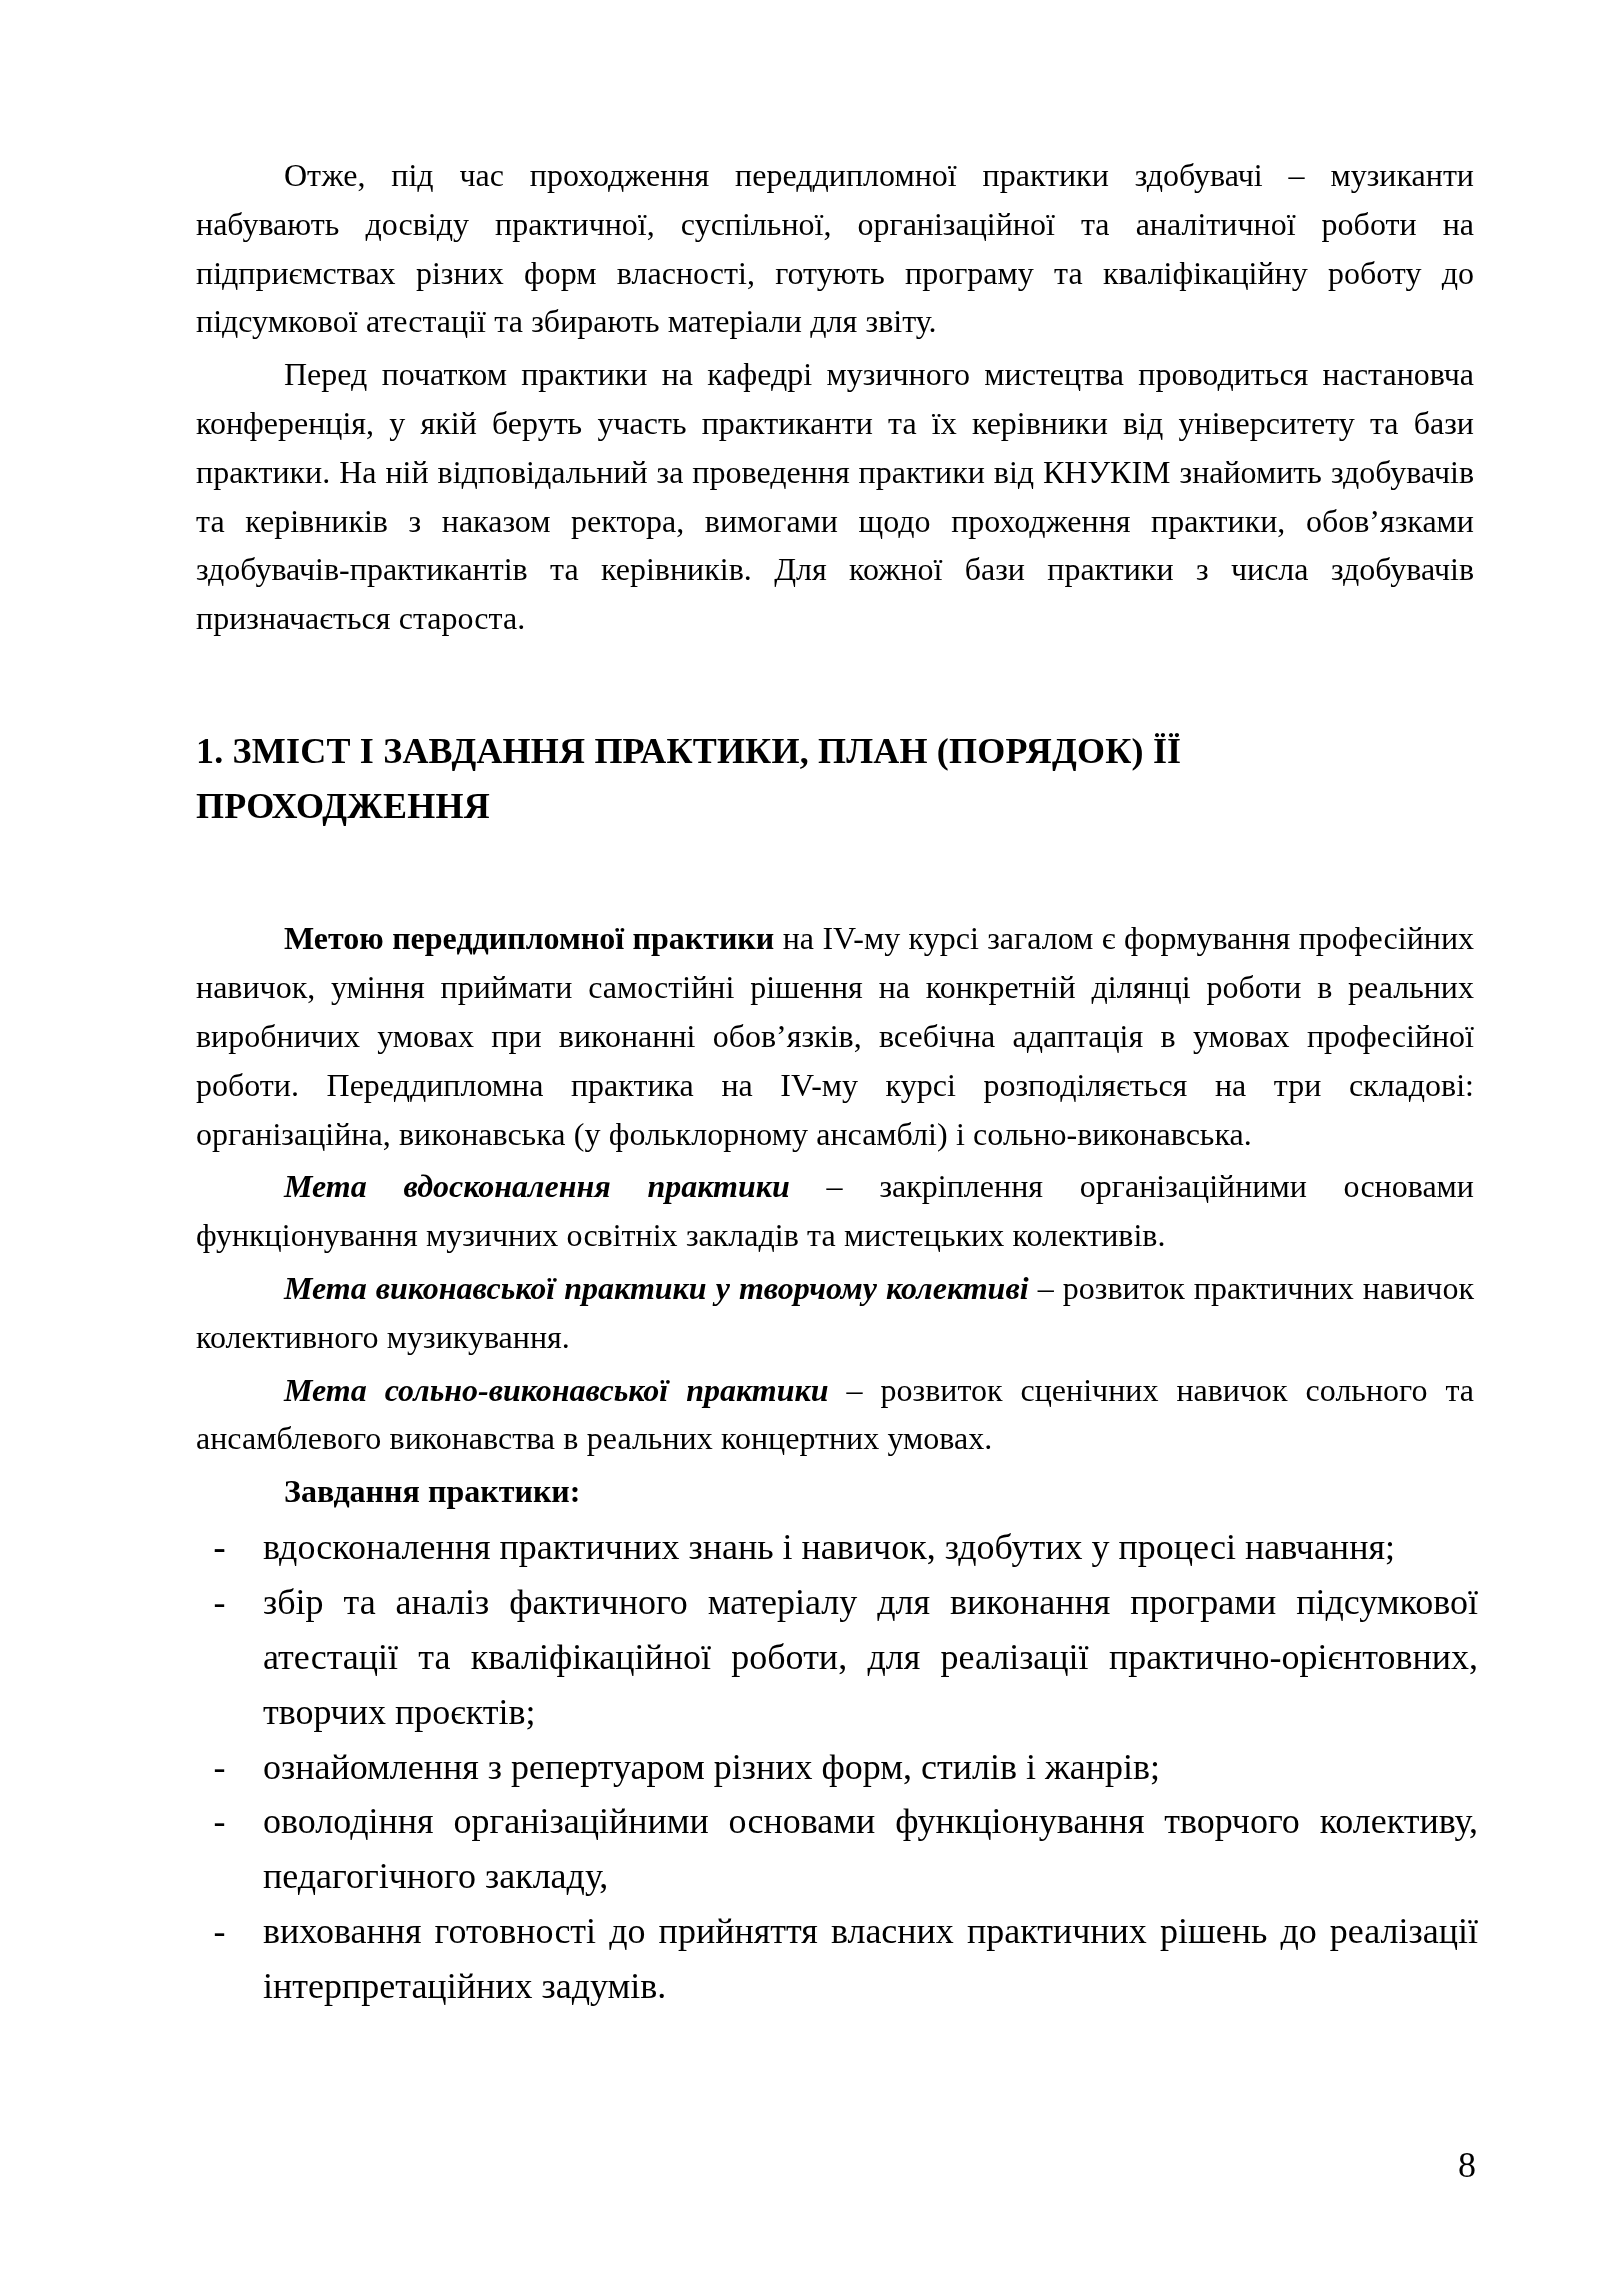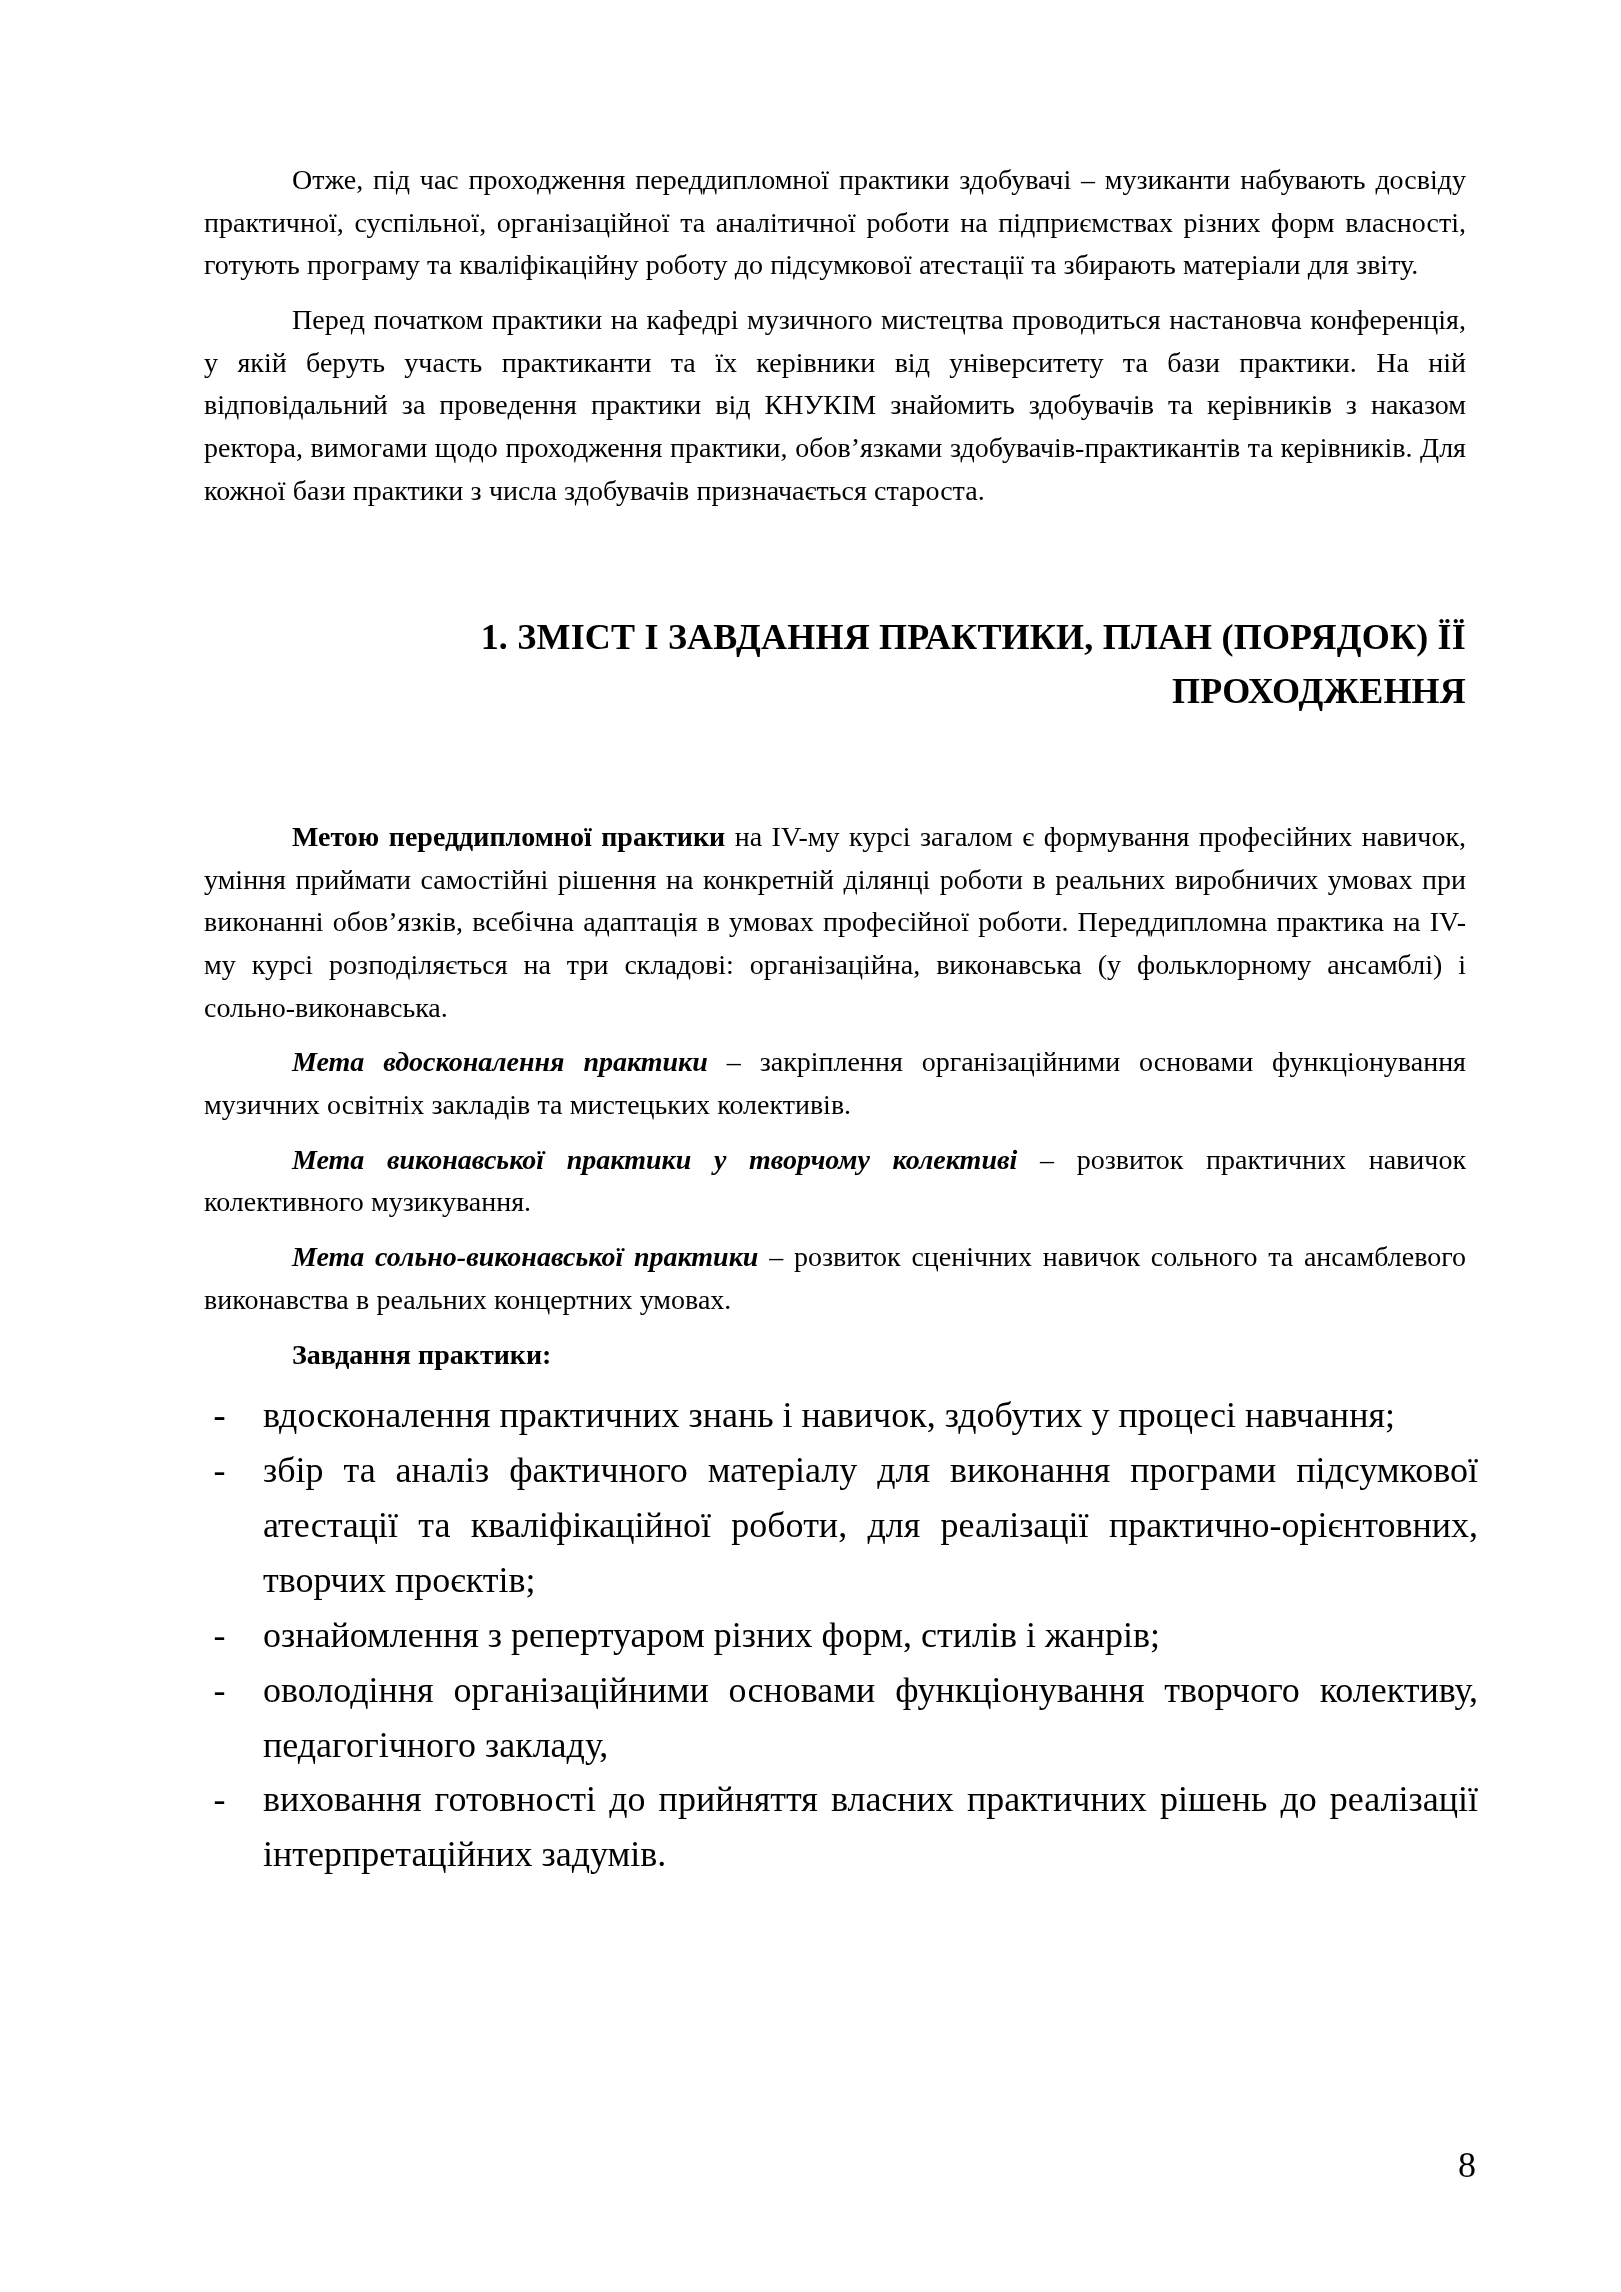--- a/index.html
+++ b/index.html
@@ -19,42 +19,42 @@
     color: #000000;
     overflow: hidden;
   }
   .content {
     position: absolute;
     left: 192px;
     top: 147px;
     width: 1286px;
   }
   p.body {
-    margin: 12px;
-    font-size: 28px;
+    margin: 4px;
+    font-size: 32px;
     line-height: 1.525;
     text-align: justify;
     text-indent: 88px;
     hyphens: none;
     word-spacing: 0.01em;
   }
   .b {
     font-weight: bold;
   }
   .bi {
     font-weight: bold;
     font-style: italic;
   }
   h1.section-heading {
-    margin: 12px;
+    margin: 4px;
     padding: 0;
     font-size: 36px;
     font-weight: bold;
     line-height: 1.52;
-    text-align: right;
+    text-align: left;
     letter-spacing: 0.2px;
   }
   .gap-before-heading { height: 73px; }
   .gap-after-heading { height: 73px; }
   ul.task-list {
     list-style: none;
     margin: 0;
     padding: 0;
   }
   ul.task-list li {

